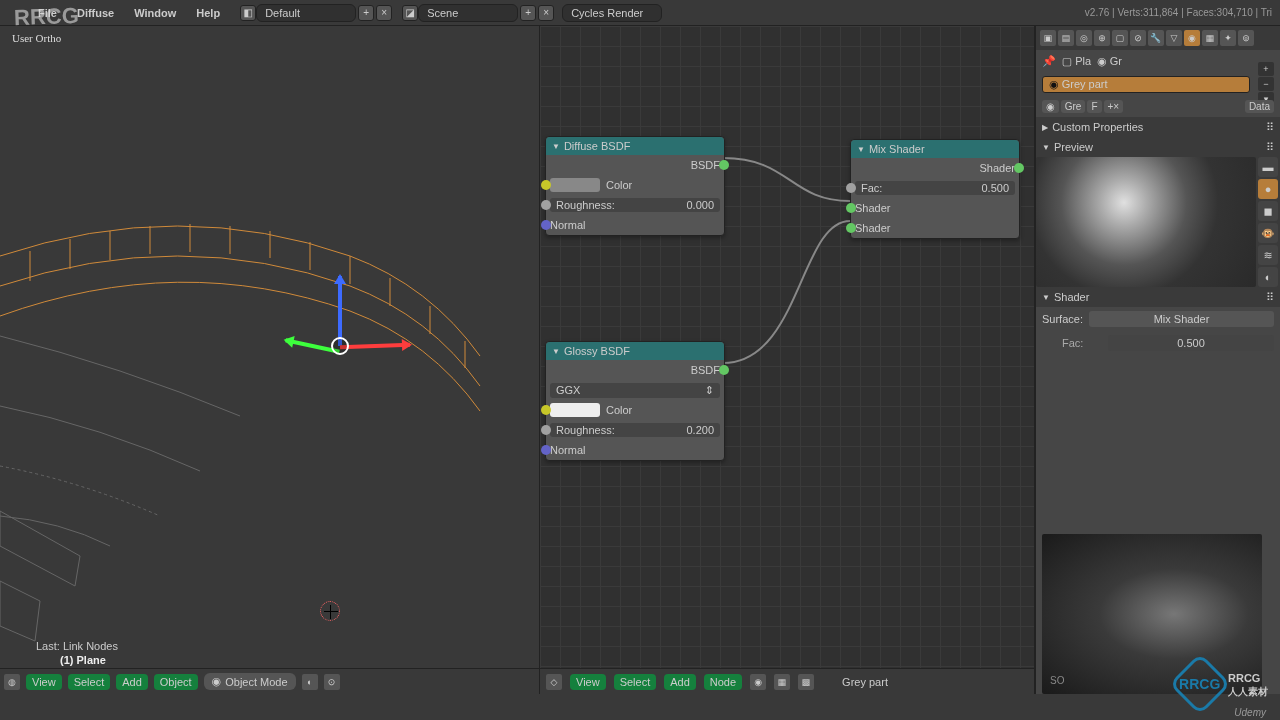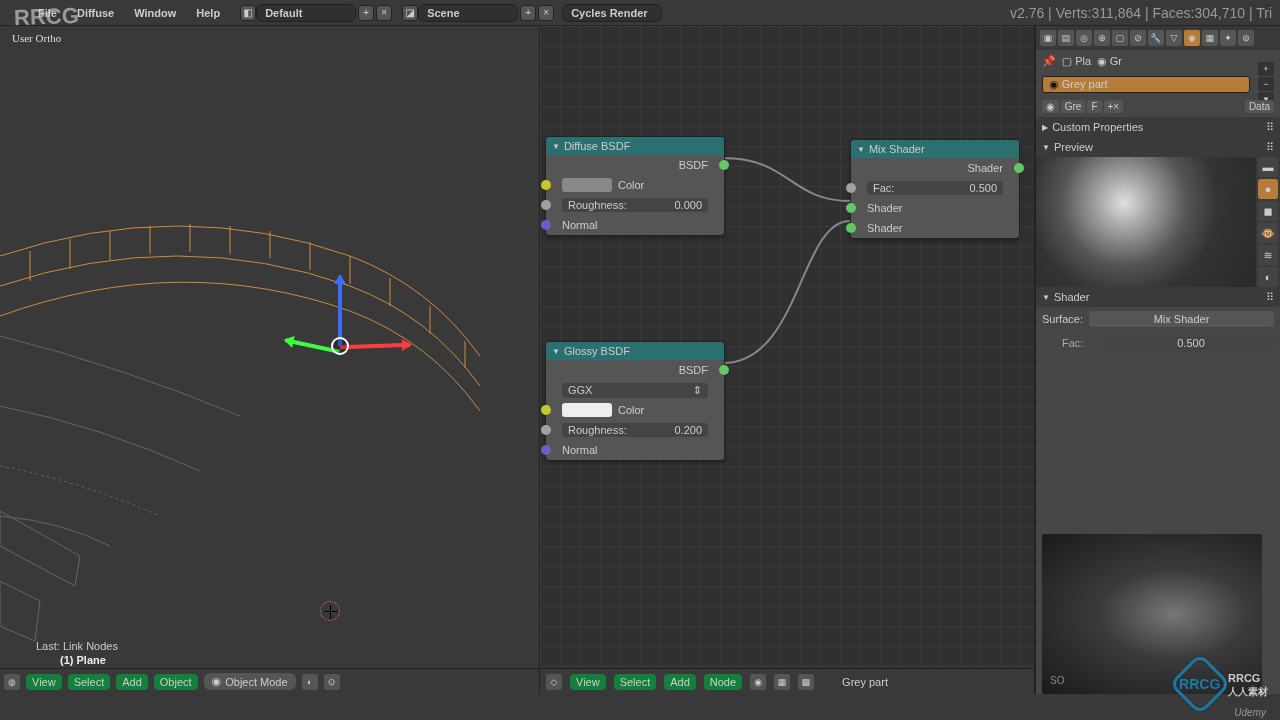--- a/index.html
+++ b/index.html
@@ -1,23 +1,23 @@
 <!DOCTYPE html>
 <html><head>
 <meta charset="utf-8">
 <style>
 * { margin: 0; padding: 0; box-sizing: border-box; font-family: sans-serif; font-size: 11px; color: #ccc; }
 body { width: 1280px; height: 720px; background: #393939; overflow: hidden; position: relative; }
 .topbar { height: 26px; background: #393939; display: flex; align-items: center; border-bottom: 1px solid #222; }
 .menu-item { padding: 0 10px; cursor: pointer; font-weight: bold; }
 .topbar-group { display: flex; align-items: center; margin-left: 8px; }
-.pill { background: #303030; border: 1px solid #222; border-radius: 6px; padding: 2px 8px; display: flex; align-items: center; height: 18px; font-weight: bold; }
+.pill { background: #303030; border: 1px solid #222; border-radius: 6px; padding: 2px 8px; display: flex; align-items: center; height: 18px; }
 .pill-input { background: #303030; min-width: 100px; }
 .icon-btn { background: #555; border: 1px solid #222; border-radius: 3px; width: 16px; height: 16px; display: flex; align-items: center; justify-content: center; margin-left: 2px; font-size: 10px; }
-.stats { margin-left: auto; color: #999; padding-right: 8px; font-size: 14px; }
+.stats { margin-left: auto; color: #999; padding-right: 8px; font-size: 10px; }
 .main { display: flex; height: 668px; }
 .viewport { width: 540px; height: 100%; background: #393939; position: relative; border-right: 1px solid #222; }
 .viewport-label { position: absolute; top: 6px; left: 12px; color: #ddd; font-family: Liberation Serif, serif; }
 .gizmo { position: absolute; top: 320px; left: 340px; }
 .arrow { position: absolute; }
 .arrow-z { width: 4px; height: 70px; background: #3d6bff; top: -70px; left: -2px; }
 .arrow-z::after { content: ''; position: absolute; top: -8px; left: -4px; border: 6px solid transparent; border-bottom: 10px solid #3d6bff; }
 .arrow-y { width: 70px; height: 4px; background: #ff3d3d; top: -2px; left: 0; transform: rotate(-2deg); }
 .arrow-y::after { content: ''; position: absolute; right: -8px; top: -4px; border: 6px solid transparent; border-left: 10px solid #ff3d3d; }
 .arrow-x { width: 55px; height: 4px; background: #3dff3d; top: -2px; left: -55px; transform: rotate(12deg); }
@@ -29,21 +29,21 @@
 .cursor-3d::after { width: 1px; height: 14px; top: 3px; left: 9px; }
 .last-op { position: absolute; bottom: 42px; left: 8px; padding-left: 28px; }
 .obj-name { position: absolute; bottom: 28px; left: 60px; color: #eee; font-weight: bold; }
 .vp-header { height: 26px; background: #393939; display: flex; align-items: center; gap: 6px; padding: 0 4px; border-top: 1px solid #222; position: absolute; bottom: 0; width: 100%; }
 .hdr-btn { padding: 2px 6px; background: #15803d; border-radius: 4px; }
 .mode-btn { background: #555; padding: 2px 8px; border-radius: 6px; display: flex; align-items: center; }
 .node-editor { width: 495px; height: 100%; background: #303030; position: relative; border-right: 1px solid #222; }
 .node-grid { position:absolute; inset:0; background-image: linear-gradient(#3a3a3a 1px, transparent 1px), linear-gradient(90deg, #3a3a3a 1px, transparent 1px); background-size: 20px 20px; }
 .node { position: absolute; background: #555; border: 1px solid #222; border-radius: 4px; width: 180px; box-shadow: 0 2px 4px rgba(0,0,0,0.3); }
 .node-header { background: #2b7070; height: 18px; border-radius: 4px 4px 0 0; display: flex; align-items: center; padding: 0 6px; font-size: 10px; color: #eee; }
-.node-row { height: 20px; display: flex; align-items: center; padding: 0 16px; position: relative; }
+.node-row { height: 20px; display: flex; align-items: center; padding: 0 4px; position: relative; }
 .node-out { justify-content: flex-end; }
 .socket { position: absolute; width: 10px; height: 10px; border-radius: 50%; top: 5px; }
 .socket-r { right: -5px; } .socket-l { left: -5px; }
 .sock-shader { background: #63c763; } .sock-color { background: #c7c729; } .sock-val { background: #a1a1a1; } .sock-vec { background: #6363c7; }
 .node-field { background: #444; border-radius: 3px; padding: 1px 6px; flex: 1; display: flex; justify-content: space-between; }
 .node-swatch { width: 50px; height: 14px; background: #888; border-radius: 3px; margin-right: 6px; }
 .node-swatch.white { background: #eee; }
 .node-footer { position: absolute; bottom: 0; height: 26px; width:100%; background:#393939; display:flex; align-items:center; gap:8px; padding:0 6px; border-top:1px solid #222; }
 .props-panel { width: 245px; height: 100%; background: #464646; display: flex; flex-direction: column; border-left:1px solid #222; }
 .props-header-icons { height: 24px; display: flex; align-items: center; gap: 2px; padding: 0 4px; background:#393939; }

